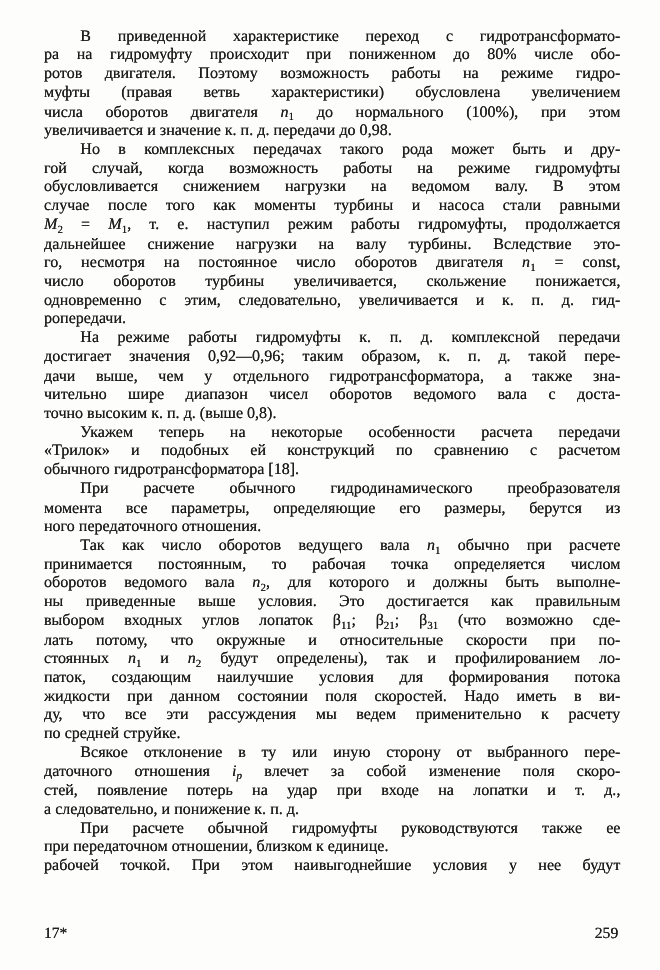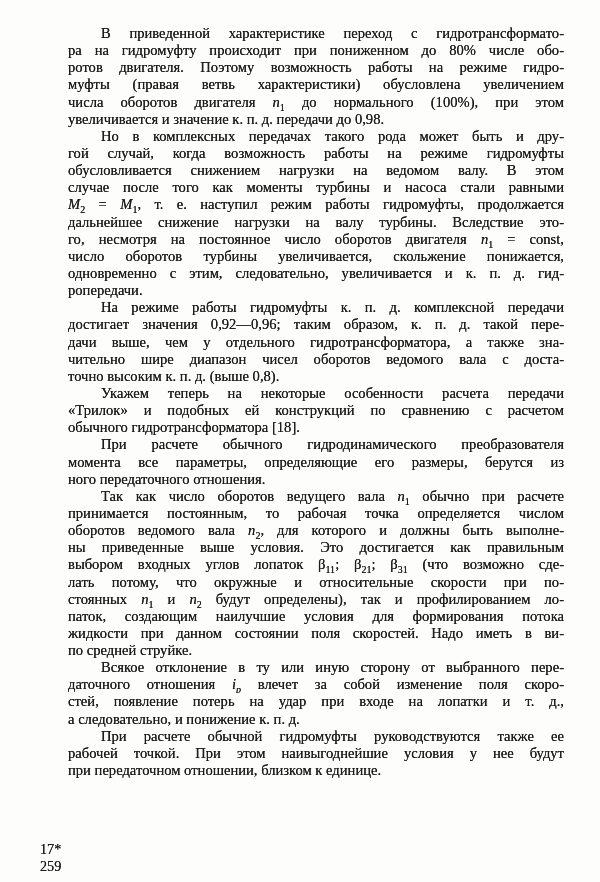--- a/index.html
+++ b/index.html
@@ -35,21 +35,20 @@
   }
   .line {
     font-size: 14.6px;
     line-height: 17.15px;
     height: 17.15px;
     overflow: hidden;
     text-align: justify;
     text-align-last: justify;
     text-shadow: 0 0 0.35px currentColor;
     white-space: normal;
-    margin-left: 28px;
   }
   .line.last {
     text-align-last: left;
   }
   .line.first {
     text-indent: 33px;
   }
   .it {
     font-style: italic;
   }
@@ -60,21 +59,20 @@
   }
   .footer {
     position: absolute;
     left: 40px;
     right: 38px;
     top: 841px;
     display: flex;
     justify-content: space-between;
     font-size: 14.2px;
     text-shadow: 0 0 0.35px currentColor;
-    flex-direction: column;
   }
 </style>
 </head>
 <body>
 
 <div class="page">
   <div class="text-block" id="text-block">
       <div class="paragraph">
         <div class="line first">В приведенной характеристике переход с гидротрансформато-</div>
         <div class="line">ра на гидромуфту происходит при пониженном до 80% числе обо-</div>
@@ -115,31 +113,32 @@
       <div class="paragraph">
         <div class="line first"><span>Так как число оборотов ведущего вала </span><span class="it">n</span><span class="sub">1</span><span> обычно при расчете</span></div>
         <div class="line">принимается постоянным, то рабочая точка определяется  числом</div>
         <div class="line"><span>оборотов ведомого вала </span><span class="it">n</span><span class="sub">2</span><span>, для которого и должны быть выполне-</span></div>
         <div class="line">ны приведенные выше условия. Это достигается  как правильным</div>
         <div class="line"><span>выбором входных углов лопаток β</span><span class="sub">11</span><span>; β</span><span class="sub">21</span><span>; β</span><span class="sub">31</span><span> (что возможно сде-</span></div>
         <div class="line">лать потому,  что окружные и относительные  скорости  при  по-</div>
         <div class="line"><span>стоянных </span><span class="it">n</span><span class="sub">1</span><span> и </span><span class="it">n</span><span class="sub">2</span><span> будут определены), так и профилированием  ло-</span></div>
         <div class="line">паток, создающим наилучшие условия для формирования потока</div>
         <div class="line">жидкости при данном состоянии поля скоростей. Надо иметь в ви-</div>
+        <div class="line">ду, что все эти рассуждения мы ведем применительно к расчету</div>
         <div class="line last">по средней струйке.</div>
       </div>
       <div class="paragraph">
         <div class="line first">Всякое отклонение в ту или иную сторону от выбранного пере-</div>
         <div class="line"><span>даточного отношения </span><span class="it">i</span><span class="sub it">р</span><span> влечет за собой изменение поля скоро-</span></div>
         <div class="line">стей,  появление потерь на удар при входе на лопатки  и  т.  д.,</div>
         <div class="line last">а следовательно, и понижение к. п. д.</div>
       </div>
       <div class="paragraph">
         <div class="line first">При расчете обычной гидромуфты руководствуются также ее</div>
+        <div class="line last">при передаточном отношении, близком к единице.</div>
         <div class="line">рабочей точкой. При этом наивыгоднейшие условия у нее будут</div>
-        <div class="line last">при передаточном отношении, близком к единице.</div>
       </div>
     </div>
   <div class="footer">
     <span>17*</span>
     <span>259</span>
   </div>
 </div>
 
 </body></html>

